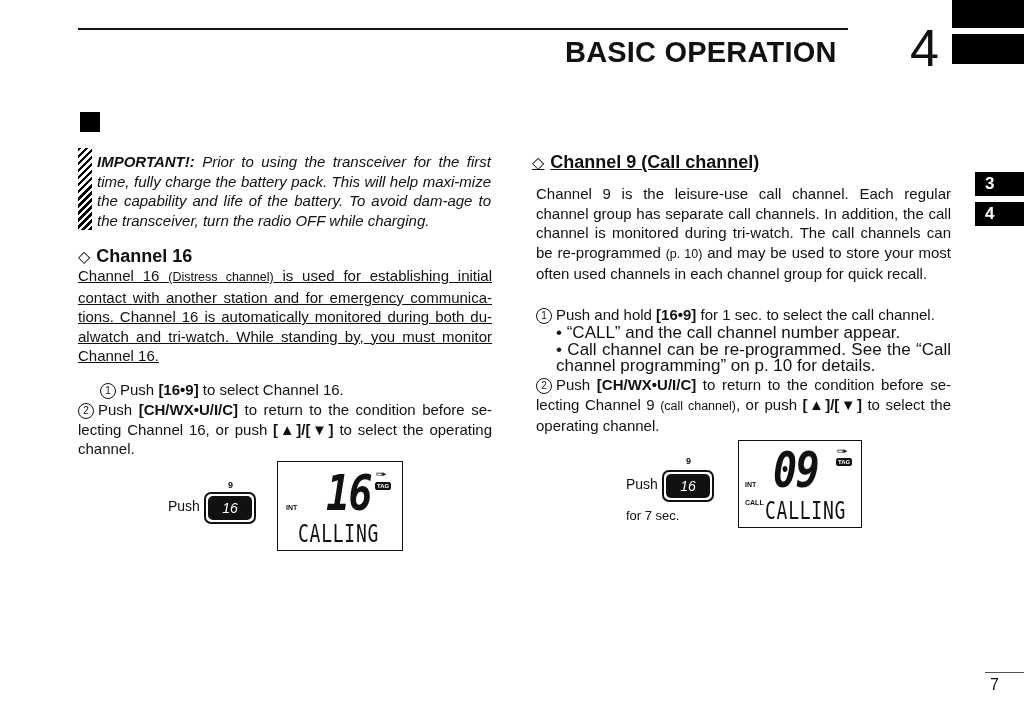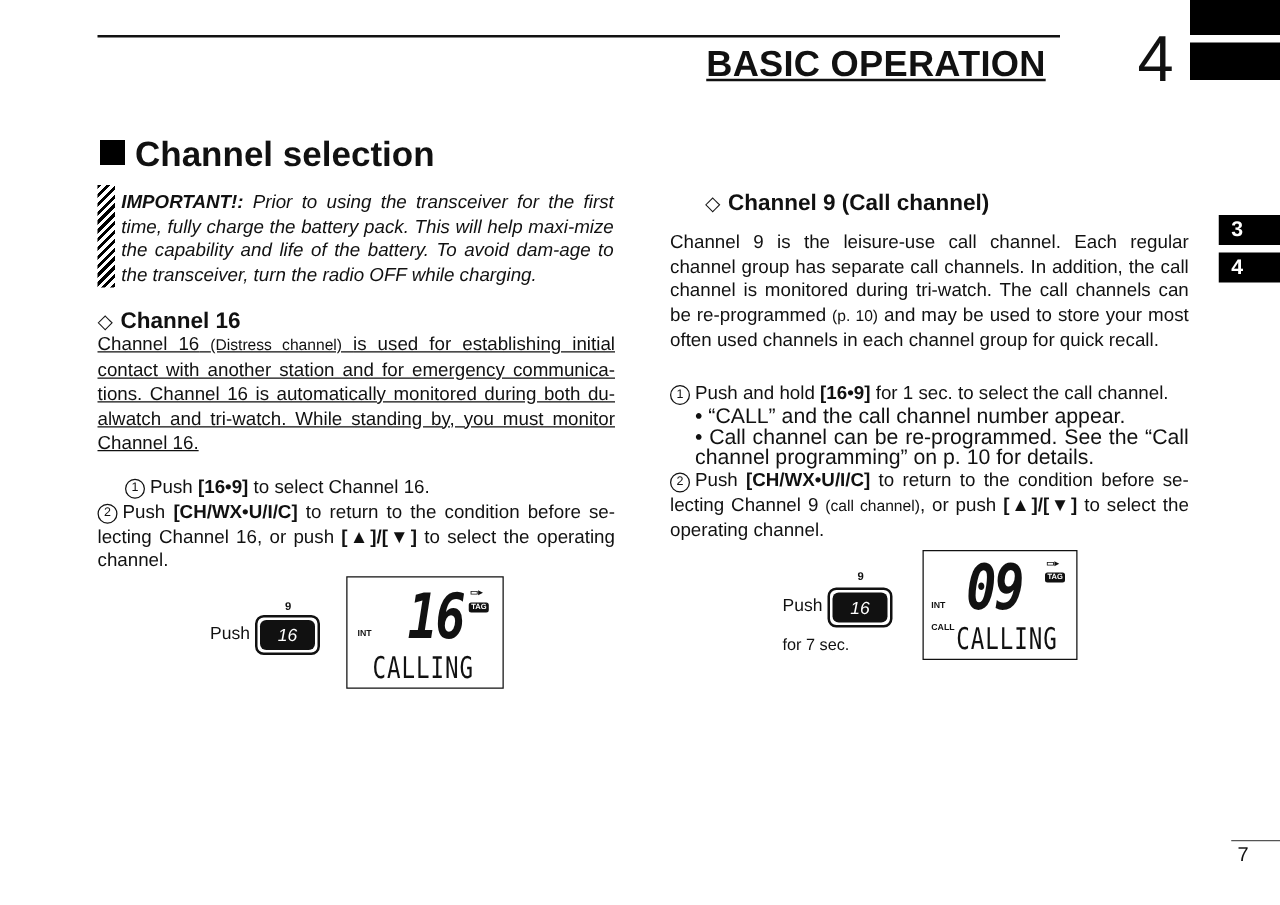--- a/index.html
+++ b/index.html
@@ -1,19 +1,19 @@
 <!DOCTYPE html>
 <html><head>
 <meta charset="utf-8">
 <style>
   html,body{margin:0;padding:0;background:#fff;}
   body{width:1024px;height:724px;position:relative;overflow:hidden;font-family:"Liberation Sans",sans-serif;color:#111;}
   .abs{position:absolute;}
   .toprule{left:78px;top:28px;width:770px;height:2px;background:#111;}
-  .hdr-title{left:565px;top:36px;font-size:29px;font-weight:bold;letter-spacing:0.2px;text-decoration:underline;}
+  .hdr-title{left:565px;top:36px;font-size:29px;font-weight:bold;letter-spacing:0.2px;}
   .hdr-num{left:910px;top:22px;font-size:52px;font-weight:normal;line-height:1;}
   .tab-top1{left:952px;top:0;width:72px;height:28px;background:#000;}
   .tab-top2{left:952px;top:34px;width:72px;height:30px;background:#000;}
   .side-tab{left:975px;width:49px;height:24px;background:#000;color:#fff;font-weight:bold;font-size:17px;line-height:24px;padding-left:10px;box-sizing:border-box;}
   .sec-title{left:80px;top:108px;font-size:28px;font-weight:bold;}
   .sec-title .sq{display:inline-block;width:20px;height:20px;background:#000;margin-right:8px;vertical-align:1px;}
   .hatch{left:78px;top:148px;width:14px;height:82px;background:repeating-linear-gradient(135deg,#000 0 2.5px,#fff 2.5px 5px);}
   .para{font-size:15px;line-height:19.5px;text-align:justify;}
   .para b{font-weight:bold;}
   .small{font-size:12.5px;}
@@ -36,21 +36,21 @@
 <body>
 
 <div class="abs toprule"></div>
 <div class="abs hdr-title">BASIC OPERATION</div>
 <div class="abs hdr-num">4</div>
 <div class="abs tab-top1"></div>
 <div class="abs tab-top2"></div>
 <div class="abs side-tab" style="top:172px">3</div>
 <div class="abs side-tab" style="top:202px">4</div>
 
-<div class="abs sec-title"><span class="sq"></span><span>Channel selection</span></div>
+<div class="abs sec-title"><span class="sq"></span></div>
 
 <div class="abs hatch"></div>
 <div class="abs para" style="left:97px;top:152px;width:394px;font-style:italic;">
   <b>IMPORTANT!:</b> <span>Prior to using the transceiver for the first time, fully charge the battery pack. This will help maxi-mize the capability and life of the battery. To avoid dam-age to the transceiver, turn the radio OFF while charging.</span>
 </div>
 
 <div class="abs sub-title" style="left:78px;top:246px;"><span class="diamond">◇</span><span>Channel 16</span></div>
 <div class="abs para" style="left:78px;top:266px;width:414px;text-decoration:underline;">
   <span>Channel 16</span> <span class="small">(Distress channel)</span> <span>is used for establishing initial contact with another station and for emergency communica-tions. Channel 16 is automatically monitored during both du-alwatch and tri-watch. While standing by, you must monitor Channel 16.</span>
 </div>
@@ -68,21 +68,21 @@
   </div>
 
 <div class="abs lcd" style="left:277px;top:461px;width:124px;height:88px;">
   <div class="abs lcd-sm" style="left:8px;top:42px;">INT</div>
   <div class="abs lcd-big" style="left:48px;top:6px;">16</div>
   <div class="abs lcd-sm" style="left:98px;top:8px;">▭▸</div>
   <div class="abs tag" style="left:97px;top:20px;">TAG</div>
   <div class="abs lcd-text" style="left:20px;top:58px;">CALLING</div>
 </div>
 
-<div class="abs sub-title" style="left:564px;top:152px;"><span class="diamond">◇</span><span>Channel 9 (Call channel)</span></div>
+<div class="abs sub-title" style="left:532px;top:152px;text-decoration:underline;"><span class="diamond">◇</span><span>Channel 9 (Call channel)</span></div>
 <div class="abs para" style="left:536px;top:184px;width:415px;">
   <span>Channel 9 is the leisure-use call channel. Each regular channel group has separate call channels. In addition, the call channel is monitored during tri-watch. The call channels can be re-programmed</span> <span class="small">(p. 10)</span> <span>and may be used to store your most often used channels in each channel group for quick recall.</span>
 </div>
 <div class="abs step" style="left:536px;top:305px;width:415px;">
   <span class="circ">1</span><span>Push and hold</span> <b>[16•9]</b> <span>for 1 sec. to select the call channel.</span>
 </div>
 <div class="abs bullet" style="left:536px;top:325px;width:395px;">• <span>“CALL” and the call channel number appear.</span></div>
 <div class="abs bullet" style="left:536px;top:342px;width:395px;text-align:justify;">• <span>Call channel can be re-programmed. See the “Call channel programming” on p. 10 for details.</span></div>
 <div class="abs step" style="left:536px;top:375px;width:415px;text-align:justify;">
   <span class="circ">2</span><span>Push</span> <b>[CH/WX•U/I/C]</b> <span>to return to the condition before se-lecting Channel 9</span> <span class="small">(call channel)</span><span>, or push</span> <b>[▲]/[▼]</b> <span>to select the operating channel.</span>

